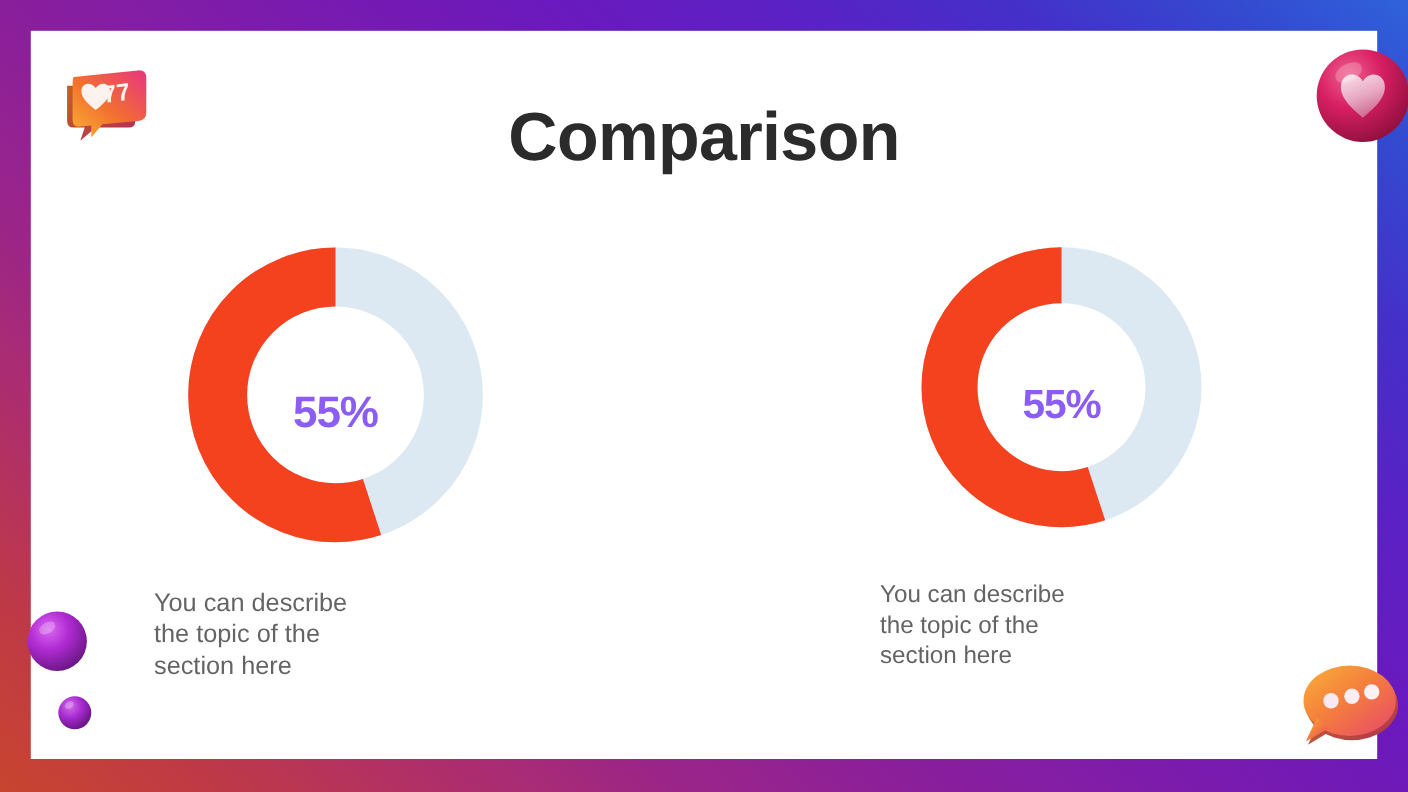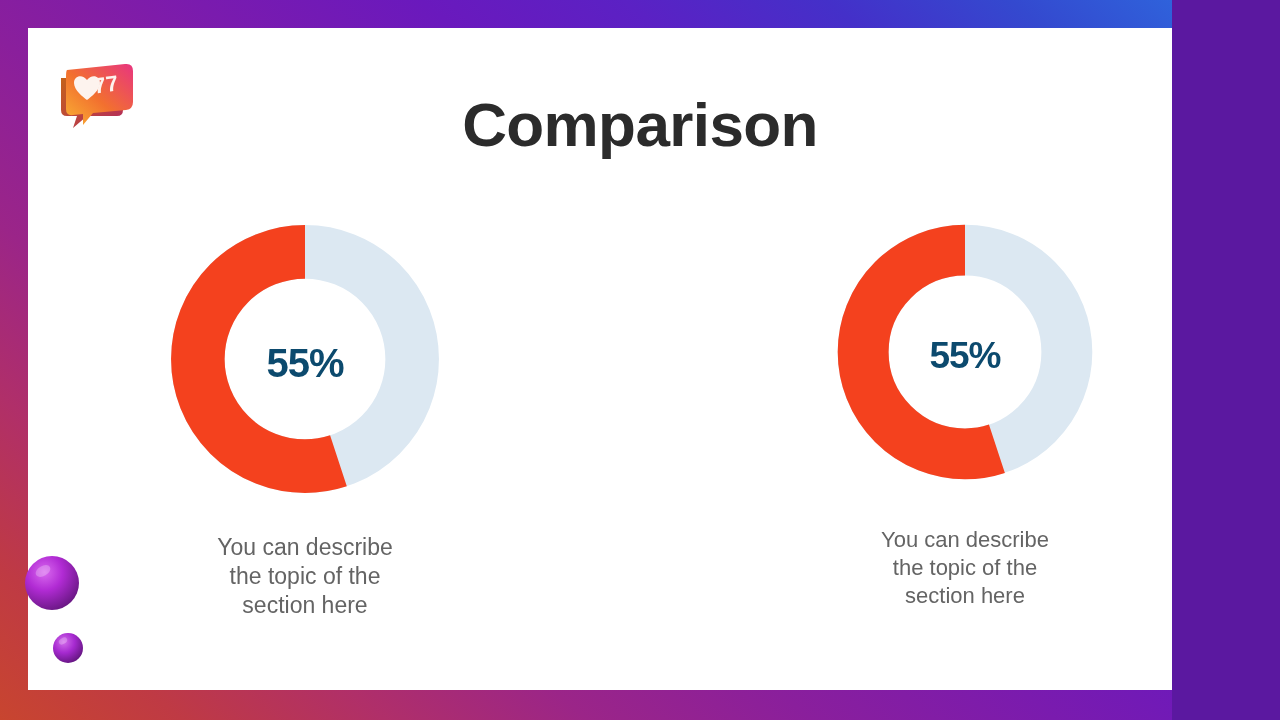--- a/index.html
+++ b/index.html
@@ -10,21 +10,21 @@
     overflow: hidden;
   }
   body {
     font-family: "Liberation Sans", sans-serif;
     background: #5b18a0;
   }
 
   
   #slide {
     position: relative;
-    width: 1172px;
+    width: 1280px;
     height: 720px;
     overflow: hidden;
     text-decoration: underline;
   }
 
   
   #bg {
     position: absolute;
     inset: 0;
     background:
@@ -83,37 +83,36 @@
     width: 282px;
     height: 282px;
   }
   #col-right .donut-wrap { width: 268px; height: 268px; }
 
   .donut-svg { display: block; width: 100%; height: 100%; }
 
   .donut-label {
     position: absolute;
     left: 0;
-    top: 4px;
+    top: 16px;
     width: 100%;
     height: 100%;
     display: flex;
     align-items: center;
     justify-content: center;
     font-size: 40px;
     font-weight: bold;
     letter-spacing: -1px;
-    color: #0c4a6e;
+    color: #8b5cf6;
     font-family: "Liberation Sans", sans-serif;
   }
   #col-right .donut-label { font-size: 37px; }
 
   .col-desc {
     margin-top: 33px;
-    text-align: center;
     font-size: 23px;
     line-height: 29px;
     font-weight: 300;
     color: #646464;
     font-family: "Liberation Sans", sans-serif;
     white-space: pre-line;
   }
   #col-right .col-desc { margin-top: 40px; font-size: 22px; line-height: 28px; }
 
   

